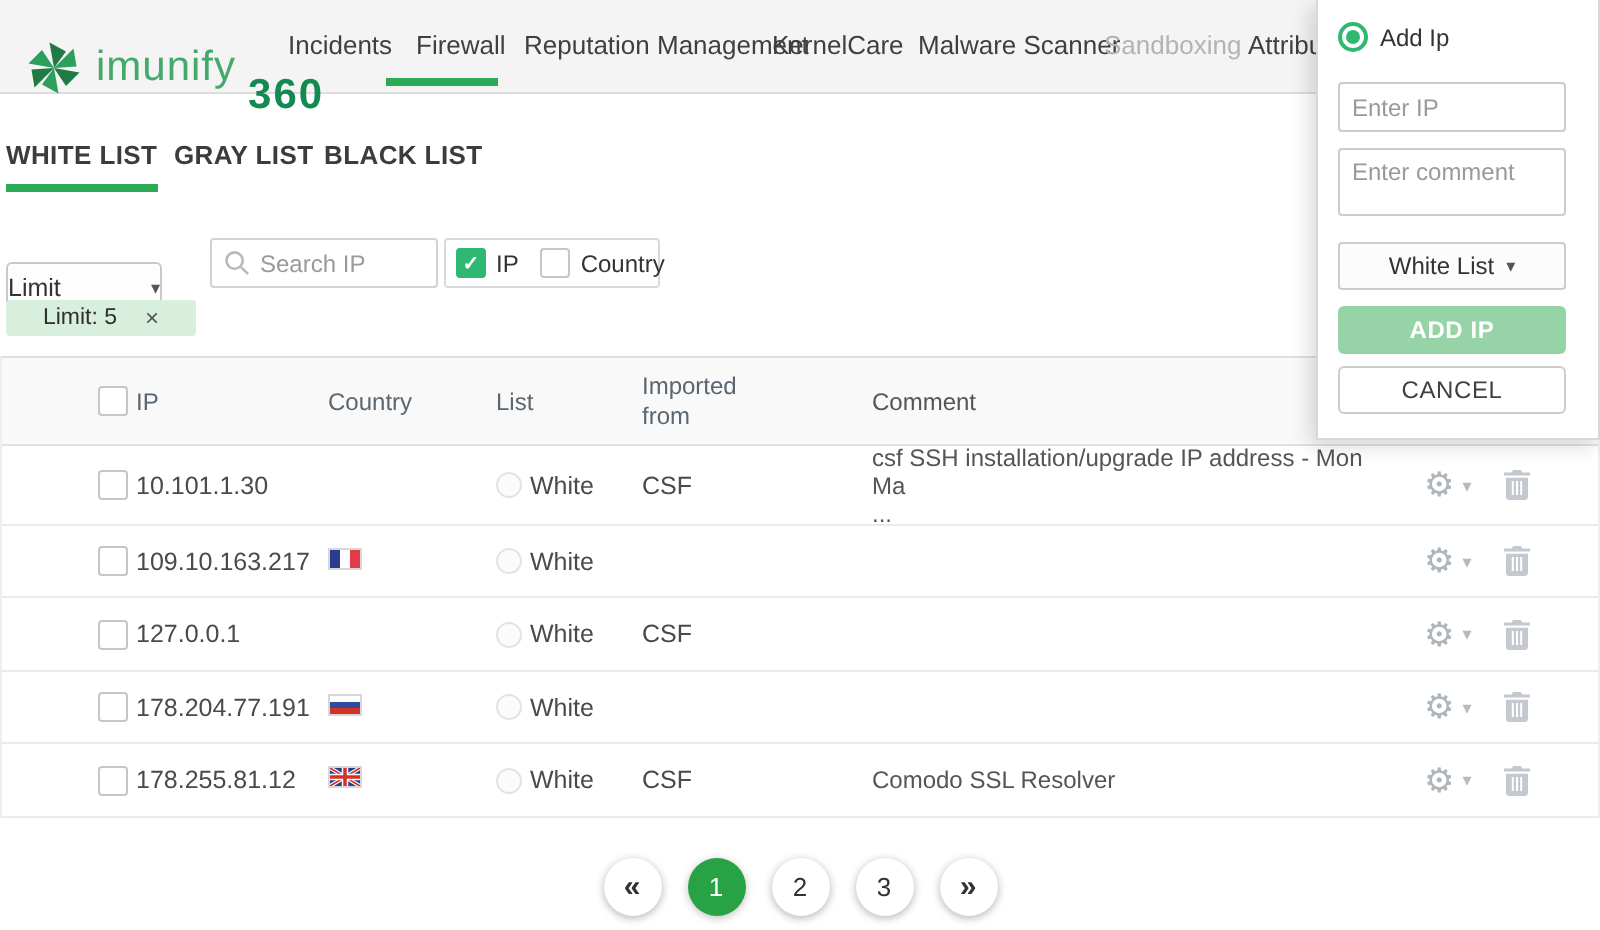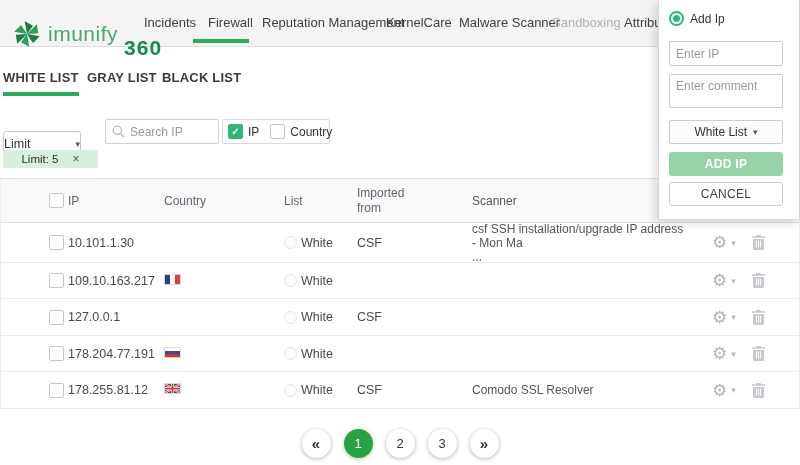--- a/index.html
+++ b/index.html
@@ -53,21 +53,21 @@
   
   .table { position:absolute; top:178px; left:0; width:800px;
     border-top:1px solid #e0e0e0; border-left:1px solid #eee; border-right:1px solid #eee; }
   .thead { height:44px; background:#f9f9f9; border-bottom:1px solid #e0e0e0;
     color:#5b6670; font-size:12px; }
   .trow { background:#fff; border-bottom:1px solid #ebebeb; font-size:12.5px; color:#4a4a4a; }
   .rowflex { display:flex; align-items:center; height:100%; }
   .c-check   { flex:0 0 67px;  padding-left:48px; }
   .c-ip      { flex:0 0 96px; }
   .c-country { flex:0 0 84px; }
-  .c-list    { flex:0 0 73px;  display:flex; align-items:center; gap:4px;margin-left:36px; }
+  .c-list    { flex:0 0 73px;  display:flex; align-items:center; gap:4px; }
   .c-import  { flex:0 0 115px; }
   .c-comment { flex:1 1 auto;  font-size:12px; color:#555; line-height:14px; }
   .c-actions { flex:0 0 115px; display:flex; align-items:center; padding-left:28px; gap:4px; }
   .imported-head { display:inline-block; width:58px; line-height:15px; }
   .radio-dot { width:13px; height:13px; border-radius:50%; background:#fbfbfb;
     border:1px solid #e3e3e3; flex:0 0 auto; }
   .flag { width:17px; height:11px; border:1px solid #d8d8d8; display:inline-block; }
   .flag-fr { background:linear-gradient(to right,#2b3c8f 0 33%,#fff 33% 66%,#e23a46 66% 100%); }
   .flag-ru { background:linear-gradient(to bottom,#fff 0 33%,#33499c 33% 66%,#d23327 66% 100%); }
   .gear { font-size:17px; color:#aeb6bd; line-height:1; cursor:pointer; }
@@ -168,21 +168,21 @@
 <div class="table">
   <div class="thead">
     <div class="rowflex">
       <div class="c-check">
           <span class="cb"></span>
         </div>
       <div class="c-ip">IP</div>
       <div class="c-country">Country</div>
       <div class="c-list">List</div>
       <div class="c-import"><span class="imported-head">Imported from</span></div>
-      <div class="c-comment">Scanner</div>
+      <div class="c-comment">Comment</div>
       <div class="c-actions"></div>
     </div>
   </div>
 
   <div class="trow" style="height:40px">
     <div class="rowflex">
       <div class="c-check">
           <span class="cb"></span>
         </div>
       <div class="c-ip">10.101.1.30</div>

